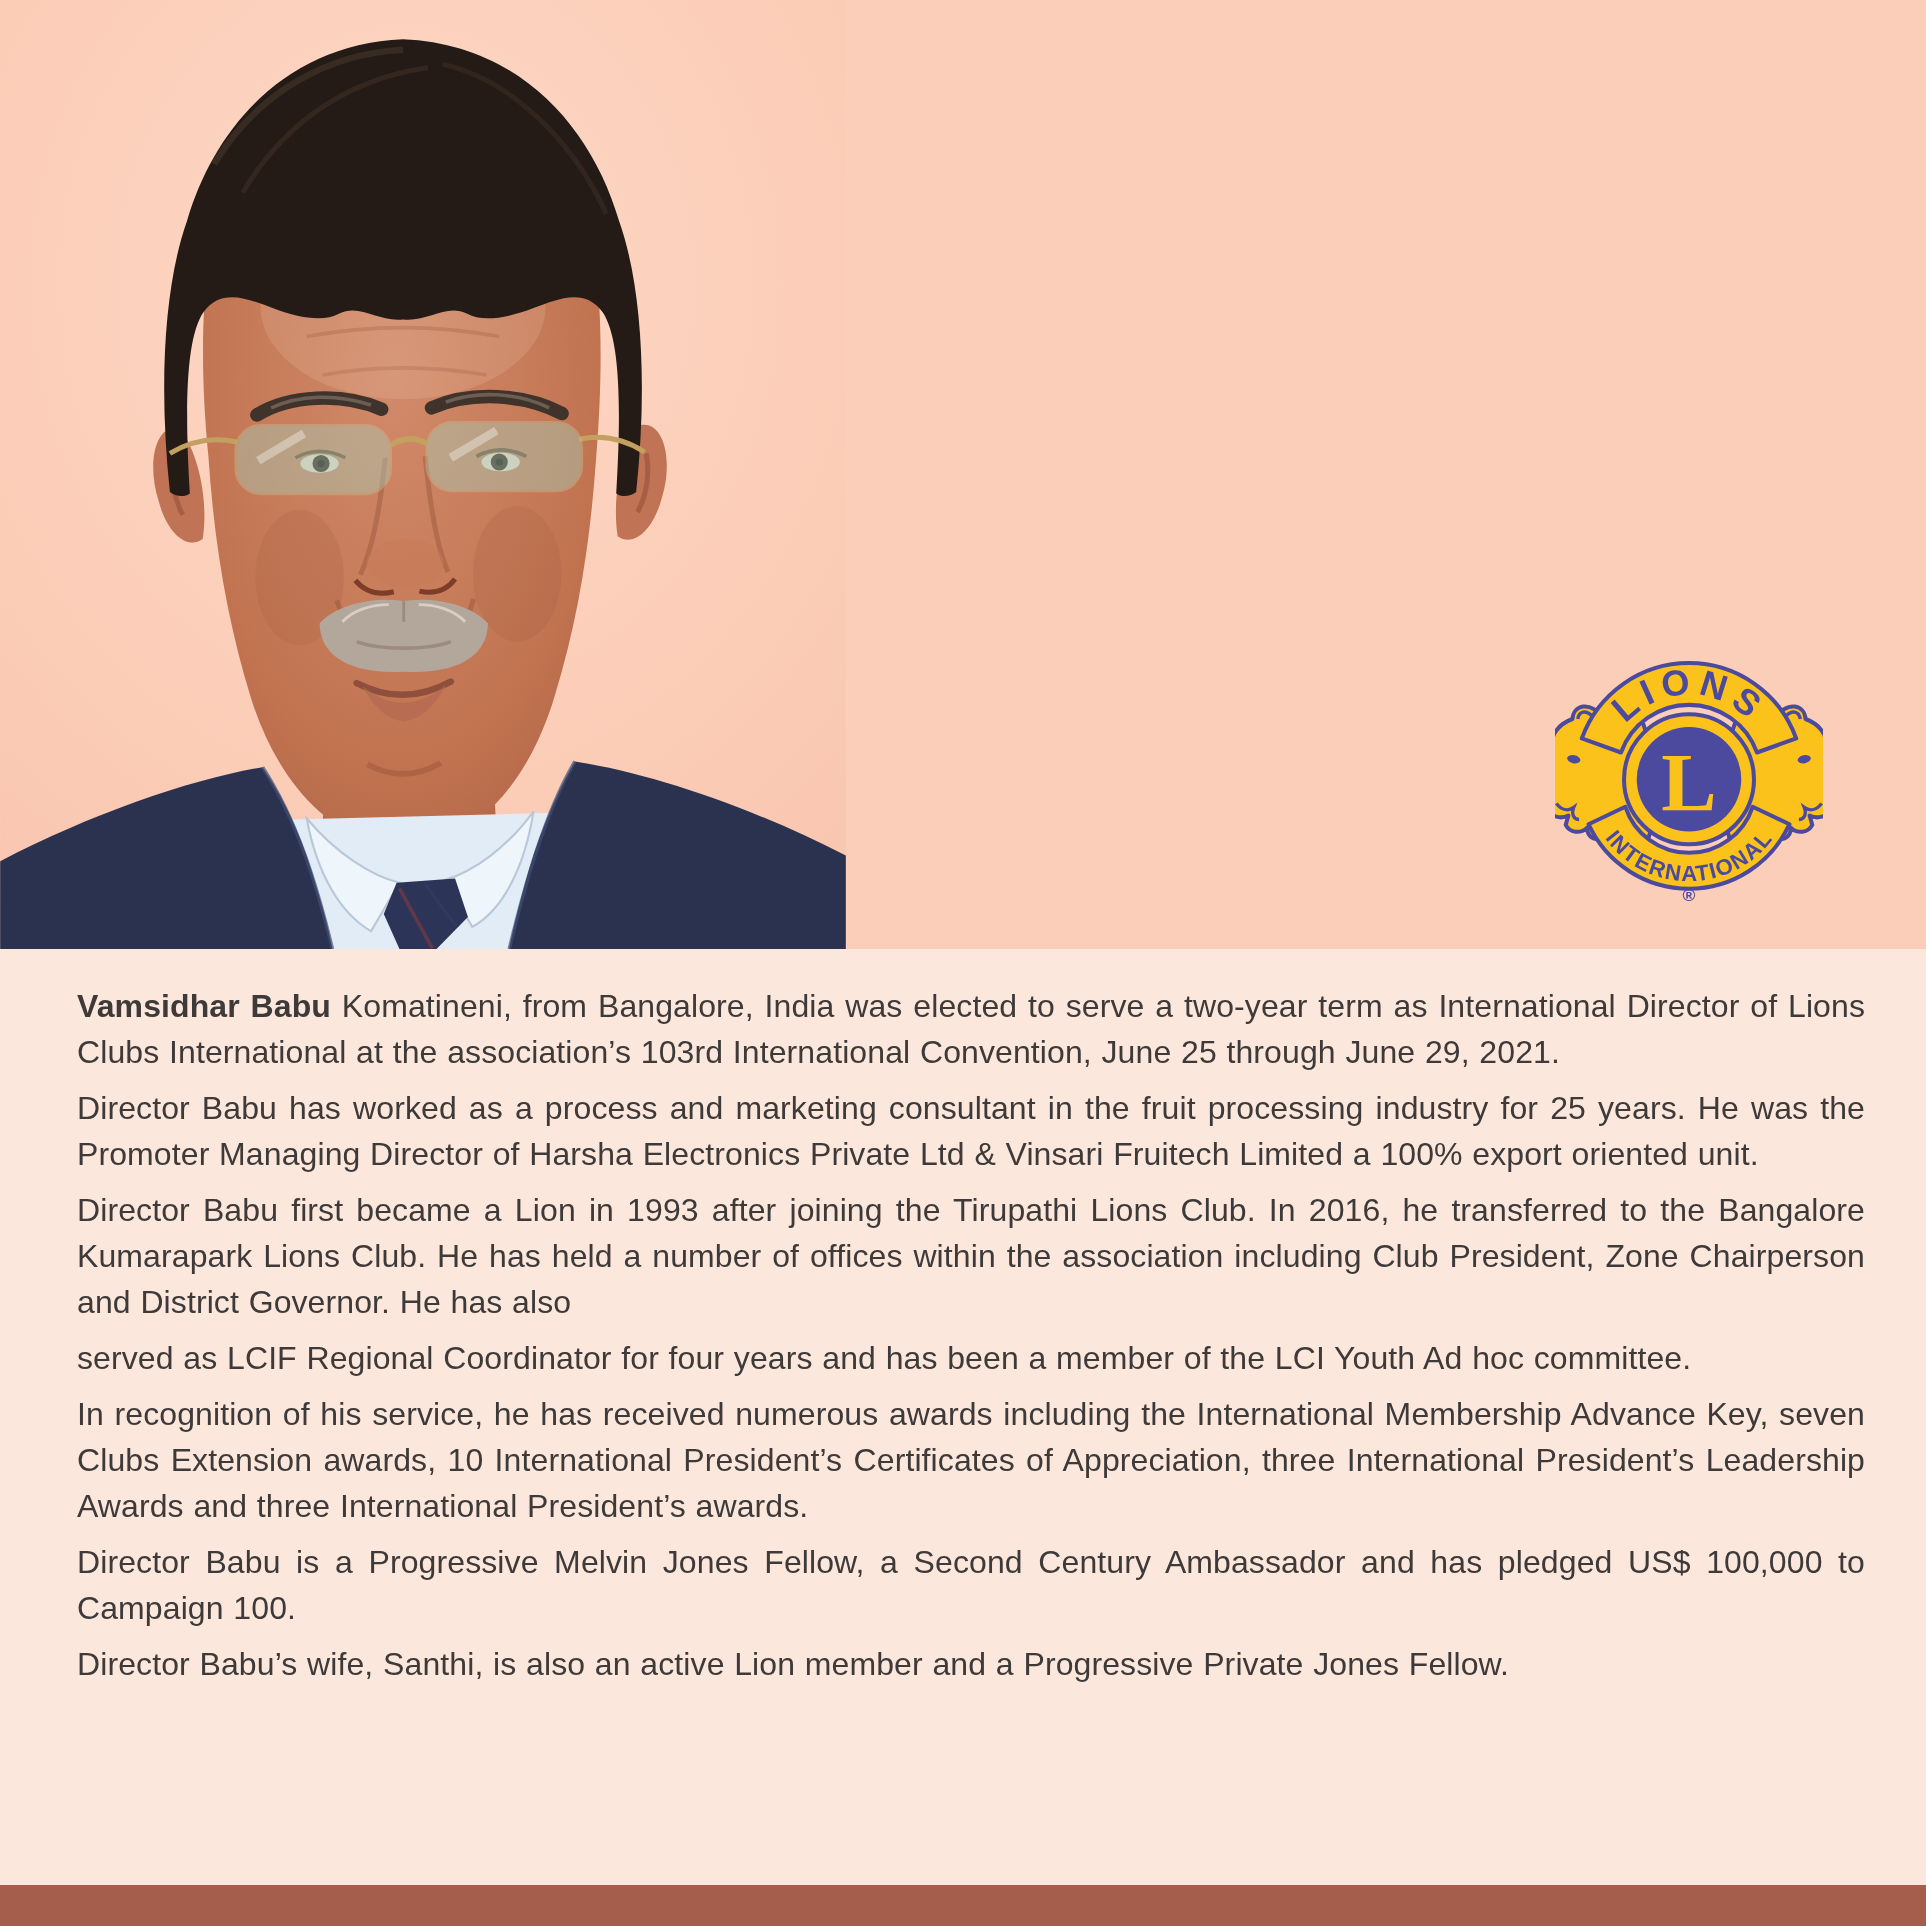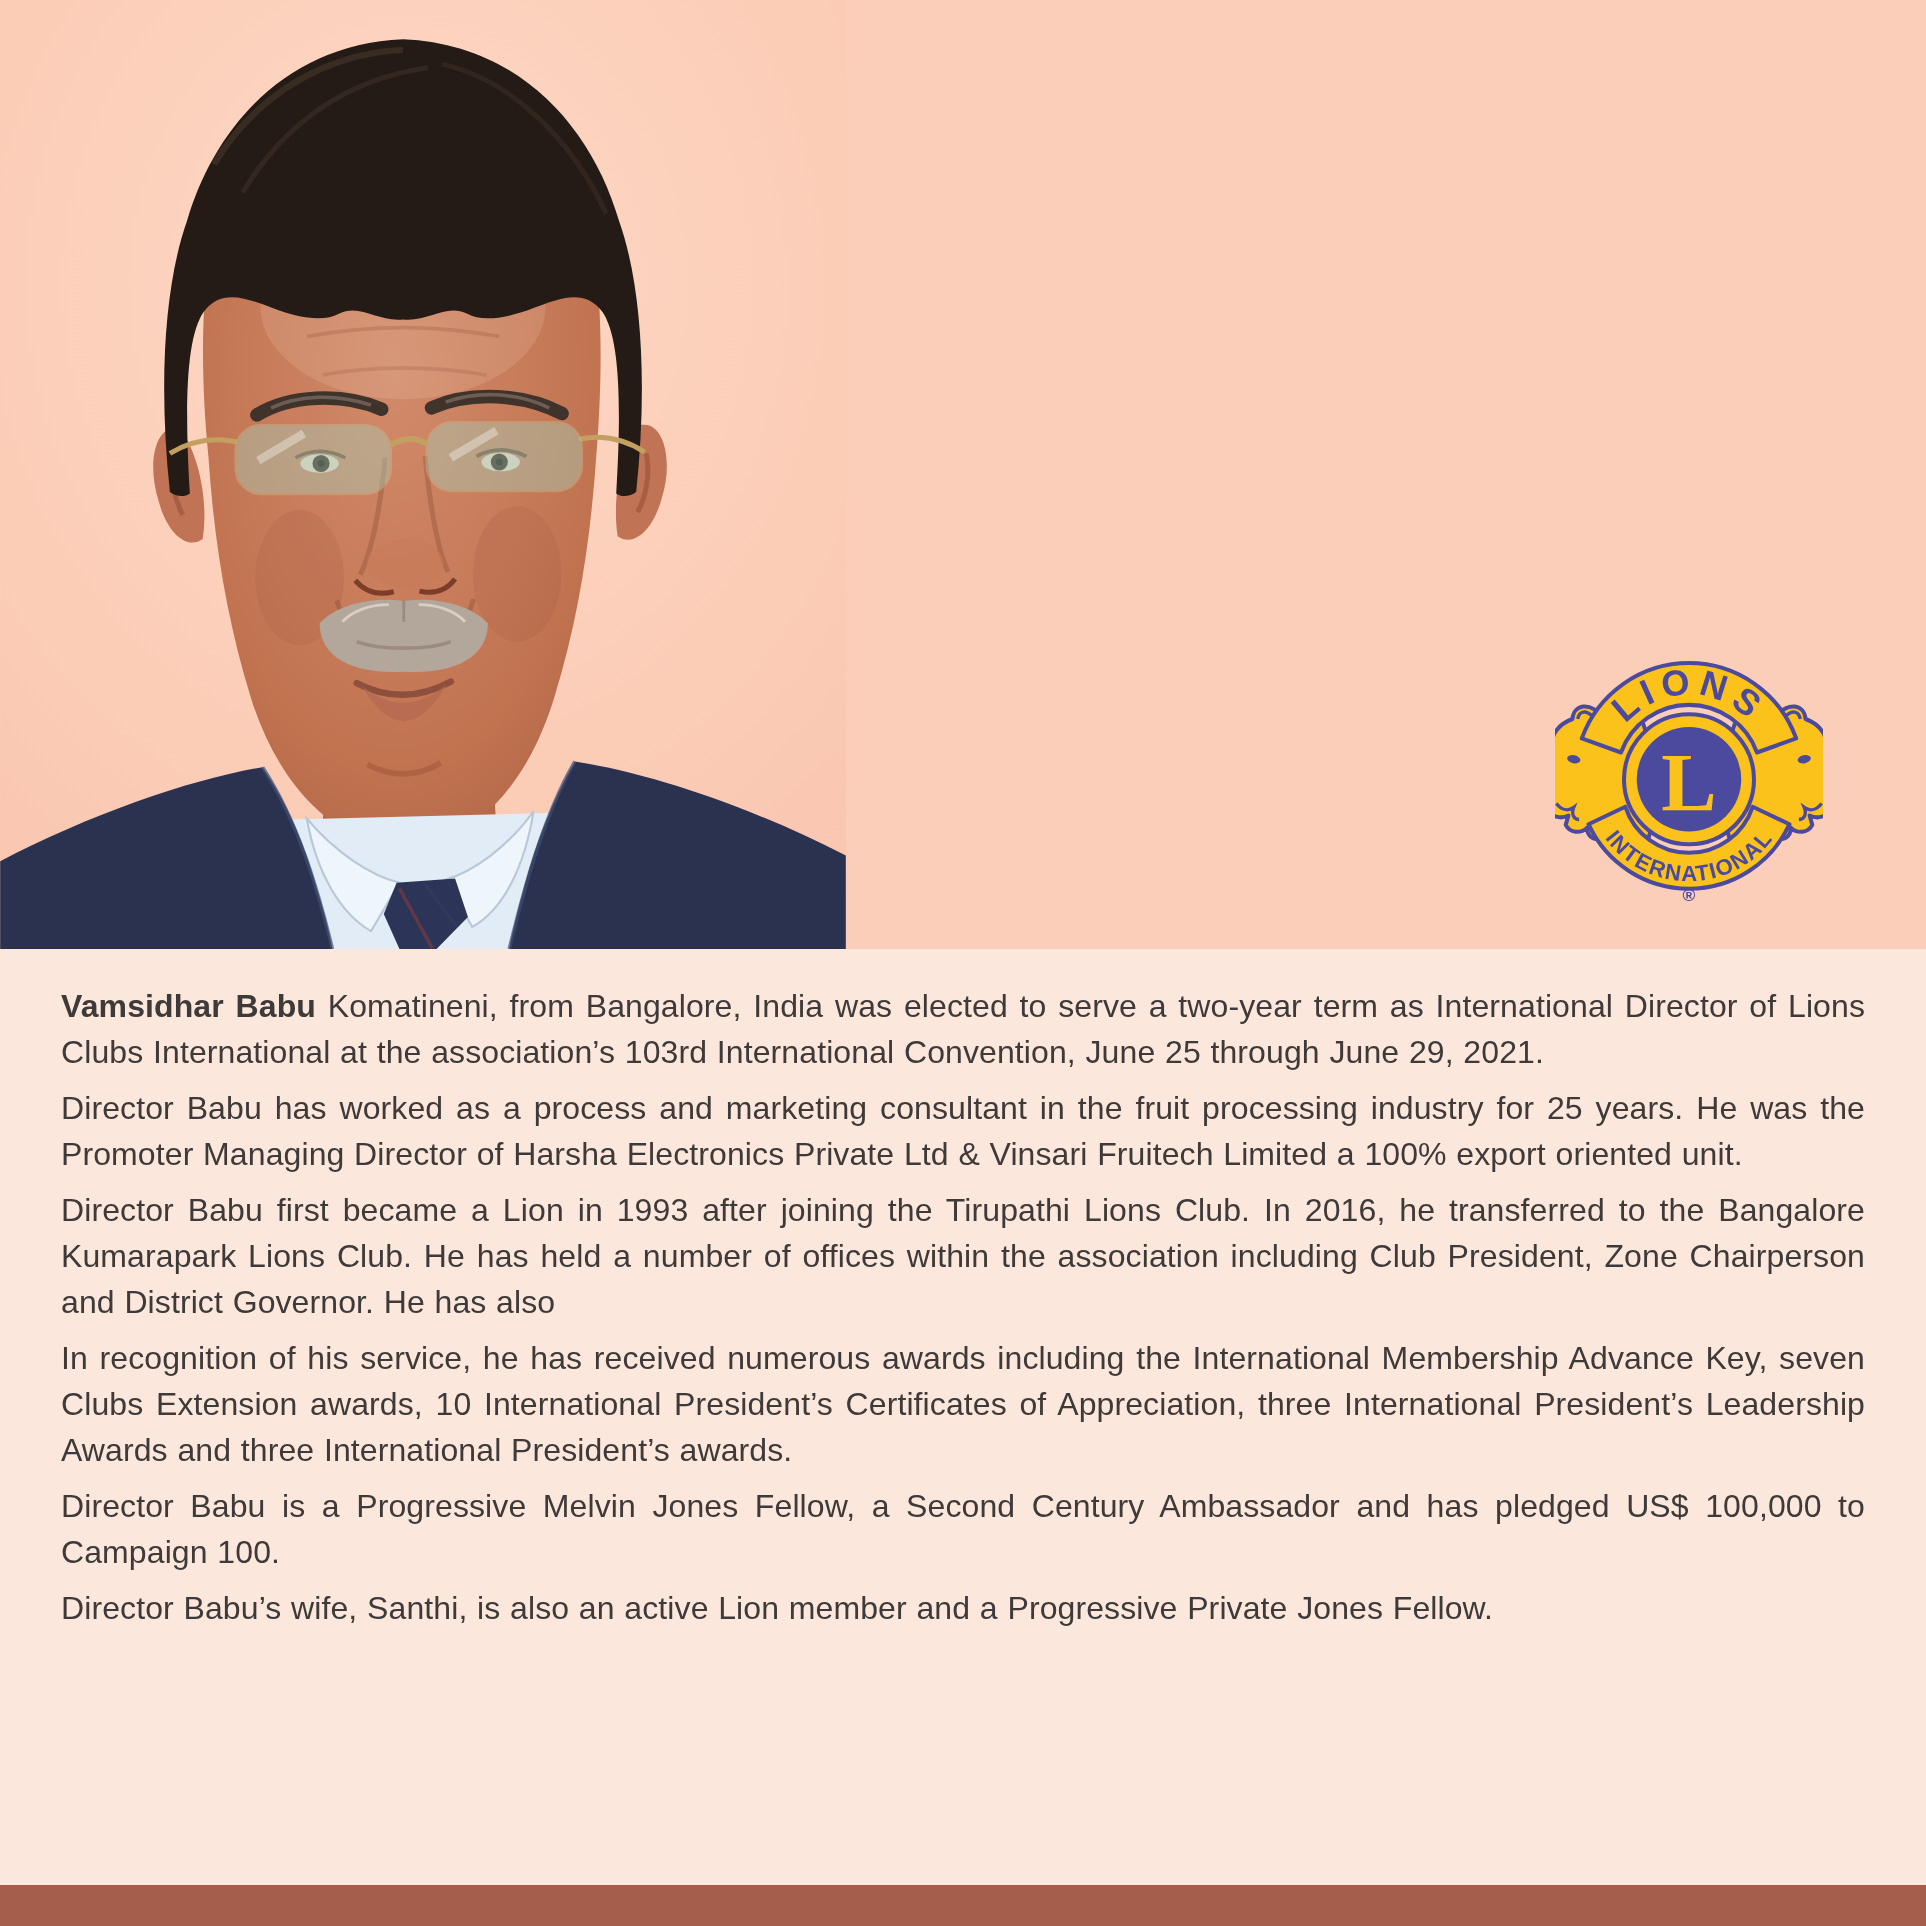--- a/index.html
+++ b/index.html
@@ -34,21 +34,21 @@
   }
   
   .logo{
     position:absolute;left:1555px;top:660px;width:268px;height:248px;
   }
   
   .bio{
     position:absolute;left:0;top:949px;width:1926px;height:936px;
     background:#fce7dc;
     box-sizing:border-box;
-    padding:34px 61px 0 61px;
+    padding:34px 61px 0 77px;
     color:#3e3a39;
   }
   .bio p{
     margin:0 0 10px 0;
     font-size:32px;line-height:46px;
     text-align:justify;
     letter-spacing:0.1px;word-spacing:0.7px;
   }
   .bio b{font-weight:700;}
   .bio b:empty{display:none;}
@@ -225,20 +225,21 @@
       <text x="200" y="224" text-anchor="middle" font-family="Liberation Serif, serif" font-size="124" font-weight="700" fill="#fcc21c">L</text>
 
       <text x="200" y="360" text-anchor="middle" font-family="Liberation Sans, sans-serif" font-size="26" font-weight="700" fill="#4b4a9f">®</text>
     </svg>
   </div>
 
   <div class="bio" id="paragraphs">
       <p class="para"><b class="lead">Vamsidhar Babu</b> <span>Komatineni, from Bangalore, India was elected to serve a two-year term as International Director of Lions Clubs International at the association’s 103rd International Convention, June 25 through June 29, 2021.</span></p>
       <p class="para"> <span>Director Babu has worked as a process and marketing consultant in the fruit processing industry for 25 years. He was the Promoter Managing Director of Harsha Electronics Private Ltd &amp; Vinsari Fruitech Limited a 100% export oriented unit.</span></p>
       <p class="para"> <span>Director Babu first became a Lion in 1993 after joining the Tirupathi Lions Club. In 2016, he transferred to the Bangalore Kumarapark Lions Club. He has held a number of offices within the association including Club President, Zone Chairperson and District Governor. He has also</span></p>
+      <p class="para"> <span>served as LCIF Regional Coordinator for four years and has been a member of the LCI Youth Ad hoc committee.</span></p>
       <p class="para"> <span>In recognition of his service, he has received numerous awards including the International Membership Advance Key, seven Clubs Extension awards, 10 International President’s Certificates of Appreciation, three International President’s Leadership Awards and three International President’s awards.</span></p>
       <p class="para"> <span>Director Babu is a Progressive Melvin Jones Fellow, a Second Century Ambassador and has pledged US$ 100,000 to Campaign 100.</span></p>
       <p class="para"> <span>Director Babu’s wife, Santhi, is also an active Lion member and a Progressive Private Jones Fellow.</span></p>
     </div>
 
   <div class="stripe"></div>
 
 </div>
 
 

